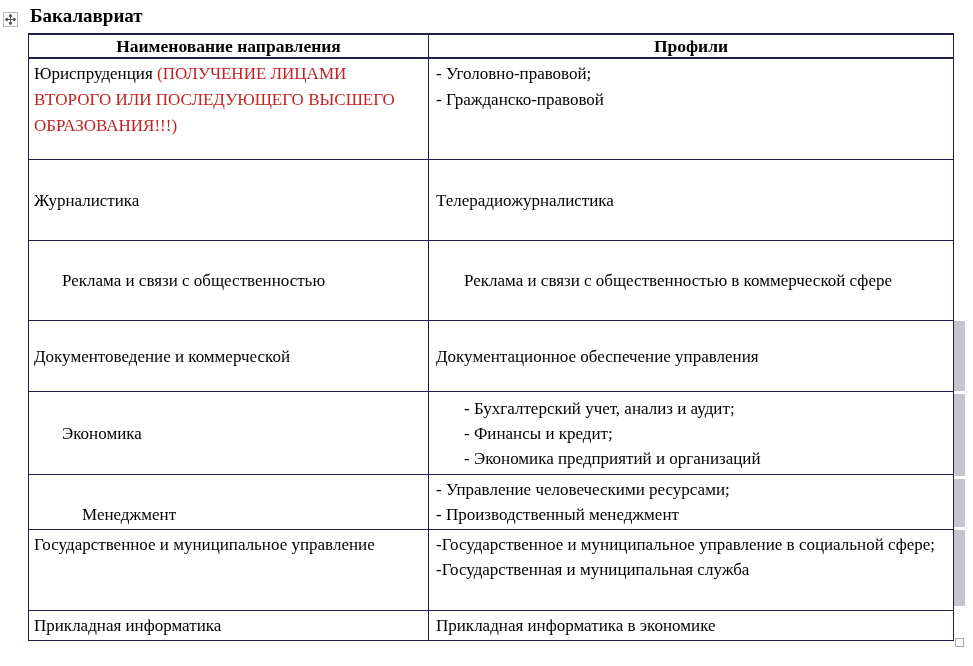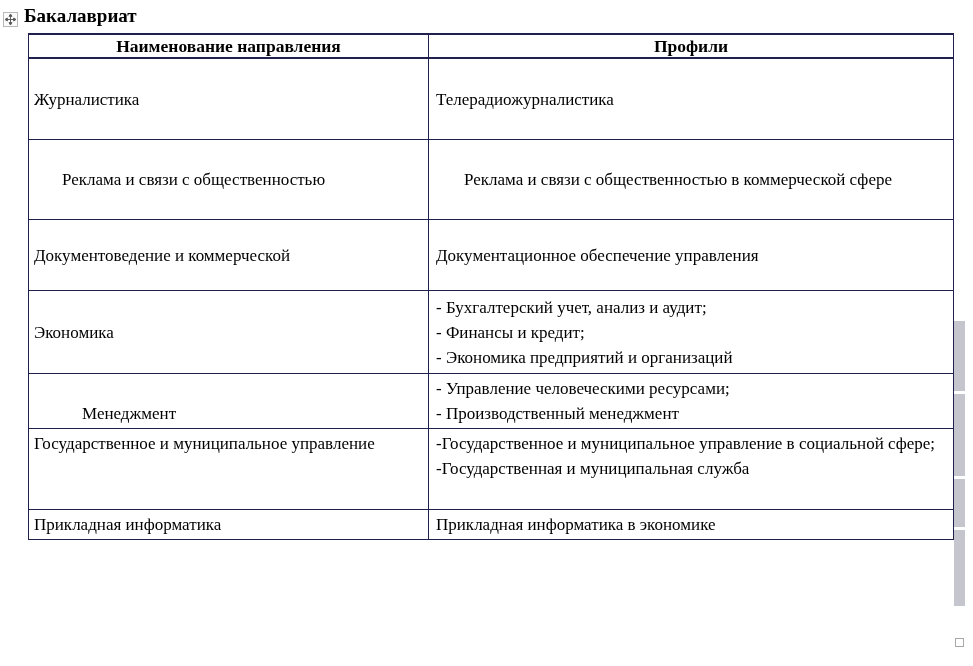--- a/index.html
+++ b/index.html
@@ -13,21 +13,21 @@
     color: #000000;
     position: relative;
   }
   #canvas {
     position: relative;
     width: 973px;
     height: 666px;
   }
   .doc-title {
     position: absolute;
-    left: 24px;
+    left: 30px;
     top: 5px;
     font-size: 19px;
     font-weight: bold;
     white-space: nowrap;
   }
   .move-handle {
     position: absolute;
     left: 3px;
     top: 12px;
     width: 15px;
@@ -67,21 +67,21 @@
   td .cell {
     padding: 2px 6px 2px 5px;
     line-height: 25px;
   }
   td.c2col .cell { padding-left: 7px; }
   tr.r1 td { height: 100px; vertical-align: top; }
   tr.r1 td .cell { line-height: 26px; }
   tr.r2 td { height: 80px; vertical-align: middle; }
   tr.r3 td { height: 79px; vertical-align: middle; padding-left: 28px; }
   tr.r4 td { height: 70px; vertical-align: middle; }
-  tr.r5 td { height: 82px; vertical-align: middle; }
+  tr.r5 td { height: 82px; vertical-align: middle; padding-left: 28px; }
   tr.r6 td { height: 49px; vertical-align: middle; }
   tr.r6 td.c1col { vertical-align: bottom; padding-left: 48px; }
   tr.r7 td { height: 80px; vertical-align: top; }
   tr.r8 td { height: 25px; vertical-align: middle; }
   .warning-red { color: #c32222; }
   .side-strip {
     position: absolute;
     left: 954px;
     width: 11px;
     background: #c5c5cd;
@@ -127,20 +127,33 @@
     <colgroup>
         <col class="c1">
         <col class="c2">
       </colgroup>
     <tbody>
         <tr>
       <th>Наименование направления</th>
       <th>Профили</th>
     </tr>
 
+    <tr class="r1">
+      <td class="c1col">
+        <div class="cell">
+          <span>Юриспруденция </span><span class="warning-red">(ПОЛУЧЕНИЕ ЛИЦАМИ ВТОРОГО ИЛИ ПОСЛЕДУЮЩЕГО ВЫСШЕГО ОБРАЗОВАНИЯ!!!)</span>
+        </div>
+      </td>
+      <td class="c2col">
+        <div class="cell">
+          <div>- Уголовно-правовой;</div>
+          <div>- Гражданско-правовой</div>
+        </div>
+      </td>
+    </tr>
 
     <tr class="r2">
       <td class="c1col">
         <div class="cell">Журналистика</div>
       </td>
       <td class="c2col">
         <div class="cell">Телерадиожурналистика</div>
       </td>
     </tr>
 

